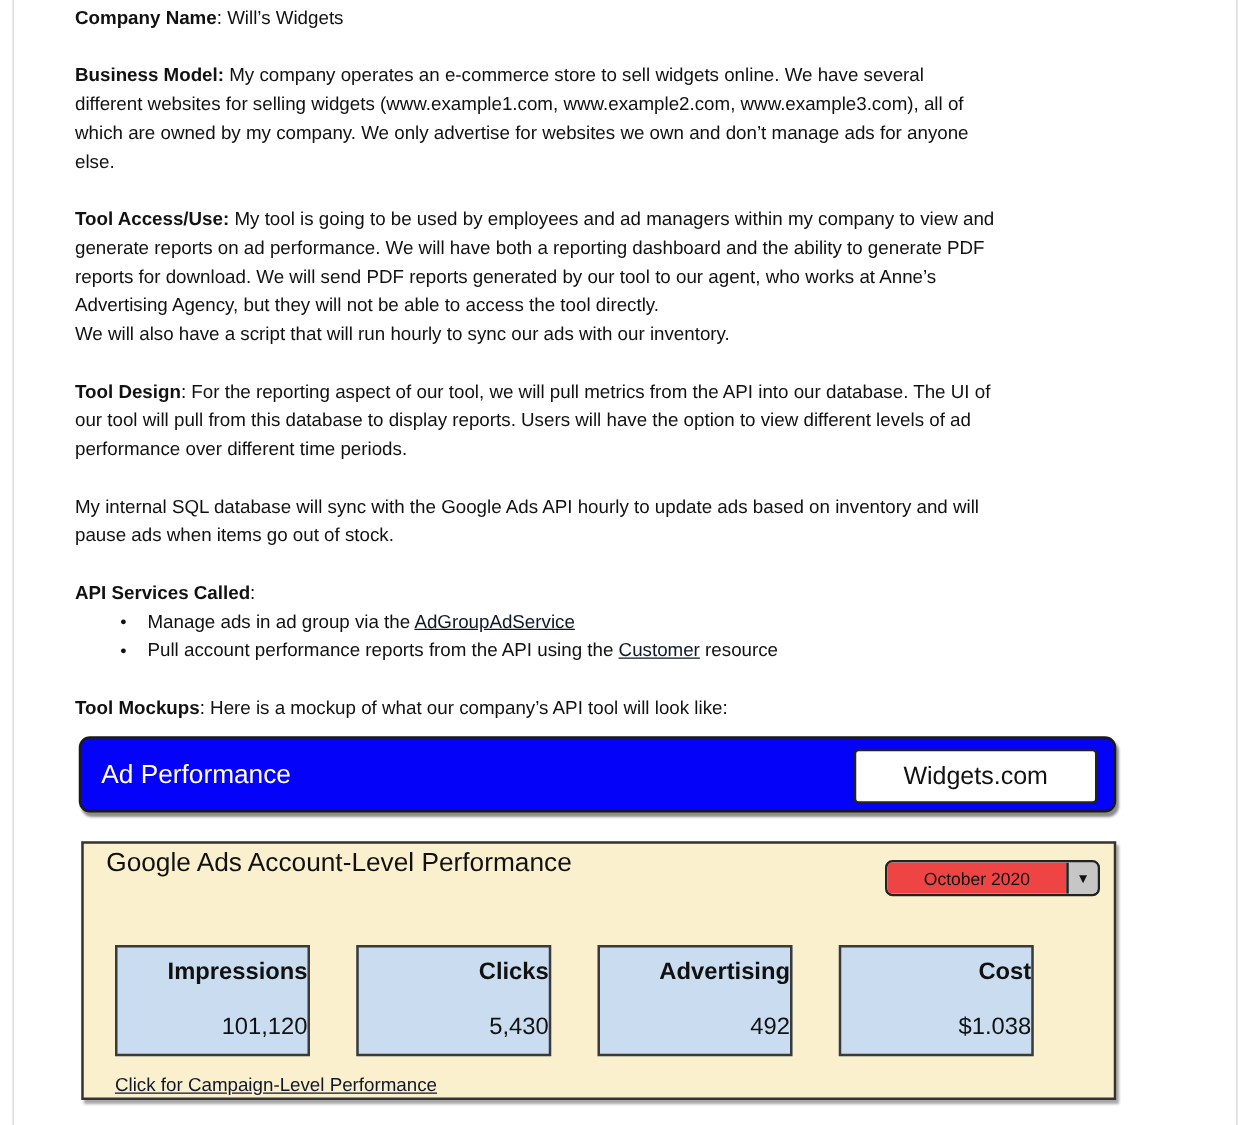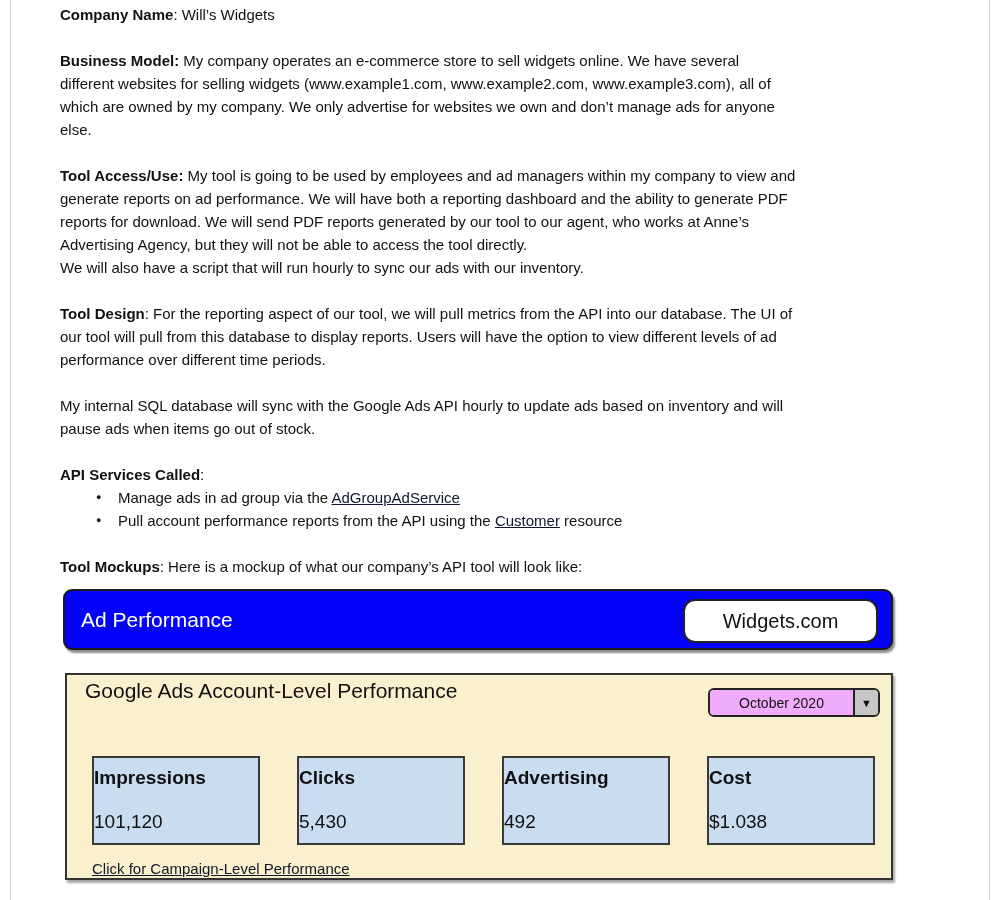--- a/index.html
+++ b/index.html
@@ -15,41 +15,41 @@
   .bullet-row { display:flex; }
   .bullet-dot { width:22px; margin-left:36px; font-size:9px; line-height:23px; }
 
   
   .mock-bar { margin-top:11px; margin-left:3px; width:830px; height:61px;
               background:#0502fa; border:2px solid #1a1a1a; border-radius:9px;
               box-shadow:2px 3px 2px rgba(0,0,0,0.45);
               display:flex; align-items:center; position:relative; }
   .mock-bar-title { color:#fff; font-size:21px; padding-left:16px; }
   .mock-bar-btn { position:absolute; right:13px; top:8px; width:195px; height:44px;
-                  background:#fff; border:2px solid #222; border-radius:12px;
+                  background:#fff; border:2px solid #222; border-radius:4px;
                   display:flex; align-items:center; justify-content:center;
                   font-size:20px; color:#111; cursor:pointer; }
 
   
   .mock-panel { margin-top:23px; margin-left:5px; width:828px; height:207px;
                 background:#fbf0ce; border:2px solid #333;
                 box-shadow:2px 3px 2px rgba(0,0,0,0.35); position:relative; }
   .panel-title { position:absolute; left:18px; top:4px; font-size:21px; }
   .dropdown { position:absolute; right:11px; top:13px; height:29px; display:flex;
               border:2px solid #222; border-radius:6px; overflow:hidden;
               background:#fff; cursor:pointer; }
   .dd-value { width:143px; display:flex; align-items:center; justify-content:center;
-              font-size:14px; background:#f0abfc; }
+              font-size:14px; background:#ef4444; }
   .dd-btn { width:25px; background:#c6c6c6; border-left:2px solid #222;
             display:flex; align-items:center; justify-content:center; font-size:11px; }
 
   .cards-row { position:absolute; left:25px; top:81px; display:flex; gap:37px; }
-  .metric-card { width:168px; height:89px; background:#cadcf0; border:2px solid #3a3a3a;
+  .metric-card { width:156px; height:89px; background:#cadcf0; border:2px solid #3a3a3a;
                  display:flex; flex-direction:column; justify-content:space-between;
-                 align-items:flex-start; padding:9px 0 17px; }
+                 align-items:flex-end; padding:9px 0 17px; }
   .metric-label { font-weight:bold; font-size:19px; }
   .metric-value { font-size:19px;margin-top:22px; }
   .panel-link { position:absolute; left:25px; top:185px; font-size:15px; }
 </style>
 </head>
 <body>
 
 <div class="page">
 
   <div class="line"><span class="b">Company Name</span><span>: Will’s Widgets</span></div>

